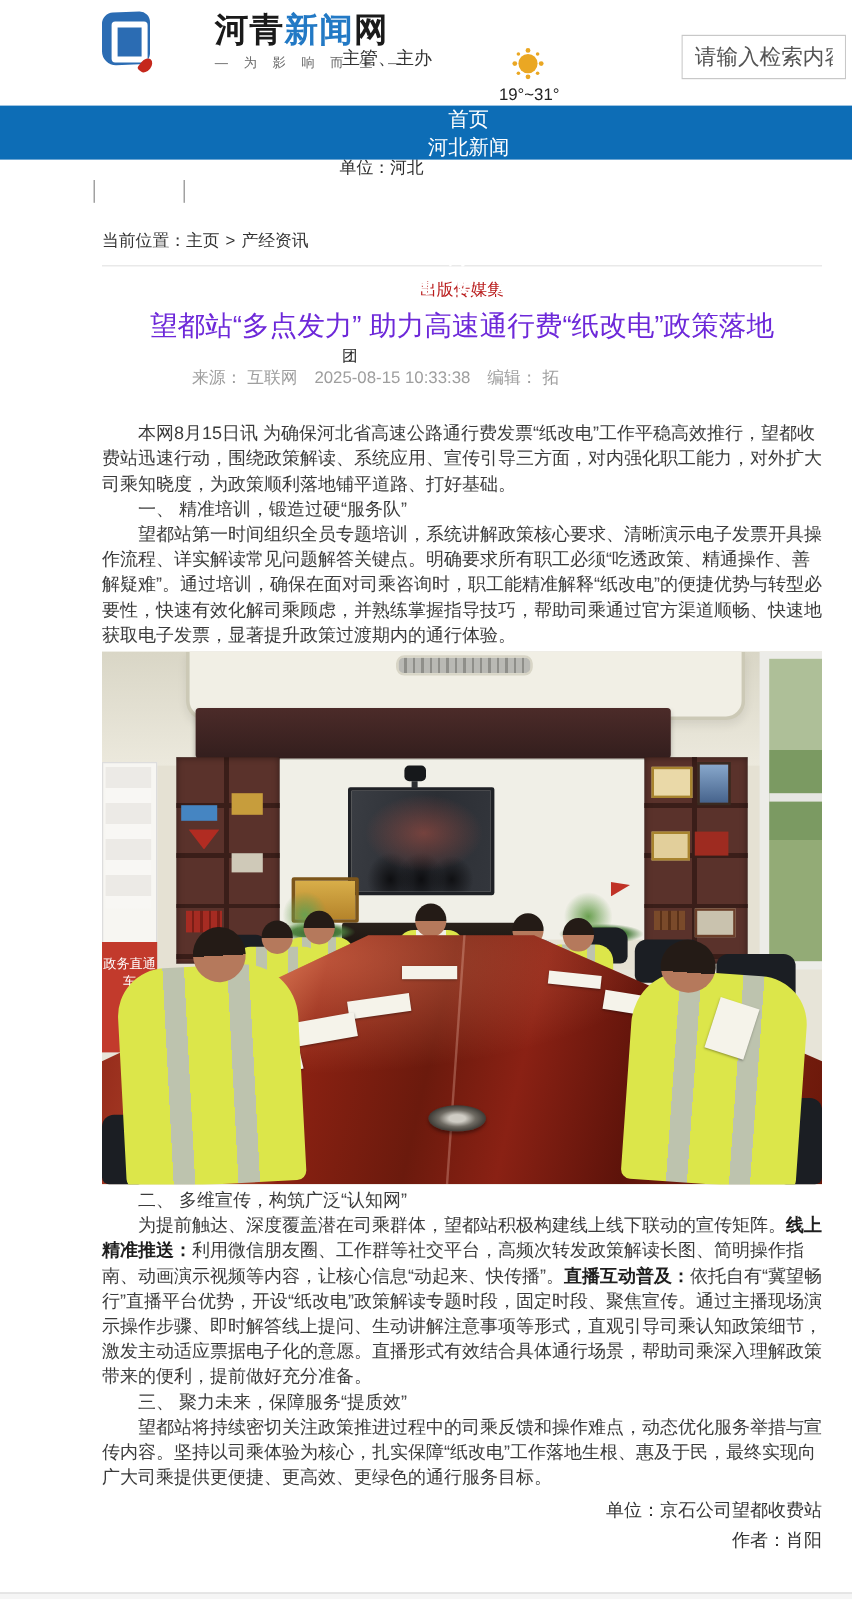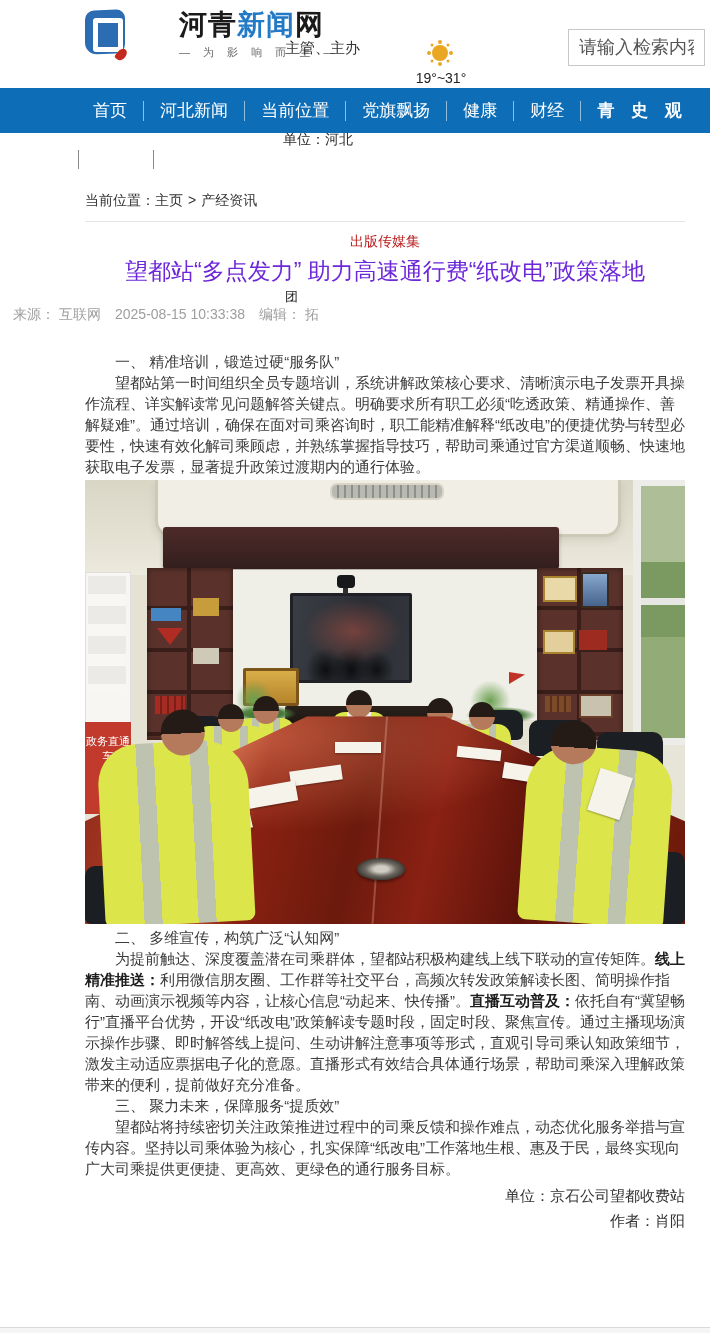--- a/index.html
+++ b/index.html
@@ -25,39 +25,39 @@
       8px 8px 0 -6.5px #eaa723,-8px 8px 0 -6.5px #eaa723,8px -8px 0 -6.5px #eaa723,-8px -8px 0 -6.5px #eaa723;}
   .temp{position:absolute;left:408px;top:70px;width:66px;text-align:center;font-size:14px;color:#222;}
   .search-box{position:absolute;left:568px;top:29px;width:137px;height:37px;border:1px solid #c8c8c8;
       box-sizing:border-box;background:#fff;}
   .search-box input{width:100%;height:100%;border:none;outline:none;padding:0 10px;box-sizing:border-box;
       font-size:18px;color:#333;font-family:inherit;}
   .search-box input::placeholder{color:#555;}
 
   
   .nav{position:absolute;left:0;top:88px;width:710px;height:45px;background:#0d6db6;z-index:5;}
-  .nav-inner{margin:0 22px 0 93px;height:45px;display:flex;align-items:center;justify-content:space-between;}
+  .nav-inner{margin:0 22px 0 93px;height:45px;display:flex;align-items:center;justify-content:space-between;flex-direction:column;}
   .nav a{color:#fff;font-size:17px;text-decoration:none;white-space:nowrap;}
   .nav .wide{letter-spacing:6px;font-weight:bold;}
   .nav-sep{width:1px;height:20px;background:rgba(255,255,255,.55);}
 
   .unit-line{position:absolute;left:283px;top:131px;font-size:14px;color:#2b2b2b;}
   .menu-bar{position:absolute;top:150px;width:1px;height:19px;background:#8a8a8a;}
   .mb1{left:78px;} .mb2{left:153px;}
   .breadcrumb{position:absolute;left:85px;top:192px;font-size:14px;color:#333;}
   .breadcrumb a{color:#333;text-decoration:none;}
   .breadcrumb .sep{margin:0 5px;}
   .divider{position:absolute;left:85px;top:221px;width:600px;border-top:1px solid #e4e4e4;}
 
   
   .article{position:absolute;left:85px;top:223px;width:600px;}
   .category{text-align:center;font-size:14px;color:#b91c1c;margin-top:9px;line-height:19px;}
   h1.title{font-size:23px;line-height:33px;font-weight:400;color:#6d28d9;text-align:center;margin:4px 0 0;}
   .cat-tail{font-size:13px;color:#222;margin-left:200px;line-height:14px;margin-top:2px;}
-  .meta{position:relative;left:-72px;color:#9e9e9e;font-size:14px;line-height:18px;margin-top:1px;}
+  .meta{text-align:center;position:relative;left:-72px;color:#9e9e9e;font-size:14px;line-height:18px;margin-top:1px;}
   .meta .gap{margin-left:14px;}
   .meta .lbl{margin-right:4px;}
   .body{margin-top:28px;font-size:15px;line-height:21px;color:#3b3b3b;}
   .body p{margin:0;text-indent:2em;}
   .body .bold{font-weight:700;color:#1e1e1e;}
   .credits{text-align:right;font-size:15px;color:#333;line-height:25px;margin-top:4px;}
   .footer-strip{position:absolute;left:0;bottom:0;width:710px;height:5px;background:#f5f5f5;border-top:1px solid #d9d9d9;}
 
   
   .photo{position:relative;width:600px;height:444px;margin:3px 0;overflow:hidden;background:#e7e4d8;}
@@ -200,20 +200,21 @@
 
   <div class="article">
     <div class="category">出版传媒集</div>
     <h1 class="title">望都站“多点发力” 助力高速通行费“纸改电”政策落地</h1>
     <div class="cat-tail">团</div>
     <div class="meta">
       <span class="lbl">来源：</span><span>互联网</span><span class="gap">2025-08-15 10:33:38</span><span class="gap lbl">编辑：</span><span>拓</span>
     </div>
 
     <div class="body">
+      <p>本网8月15日讯 为确保河北省高速公路通行费发票“纸改电”工作平稳高效推行，望都收费站迅速行动，围绕政策解读、系统应用、宣传引导三方面，对内强化职工能力，对外扩大司乘知晓度，为政策顺利落地铺平道路、打好基础。</p>
       <p>一、 精准培训，锻造过硬“服务队”</p>
       <p>望都站第一时间组织全员专题培训，系统讲解政策核心要求、清晰演示电子发票开具操作流程、详实解读常见问题解答关键点。明确要求所有职工必须“吃透政策、精通操作、善解疑难”。通过培训，确保在面对司乘咨询时，职工能精准解释“纸改电”的便捷优势与转型必要性，快速有效化解司乘顾虑，并熟练掌握指导技巧，帮助司乘通过官方渠道顺畅、快速地获取电子发票，显著提升政策过渡期内的通行体验。</p>
 
       <div class="photo">
         <div class="wall"></div>
         <div class="ceil"></div>
         <div class="tray"></div>
         <div class="vent"></div>
         <div class="banner"></div>
         <div class="pwall"></div>

